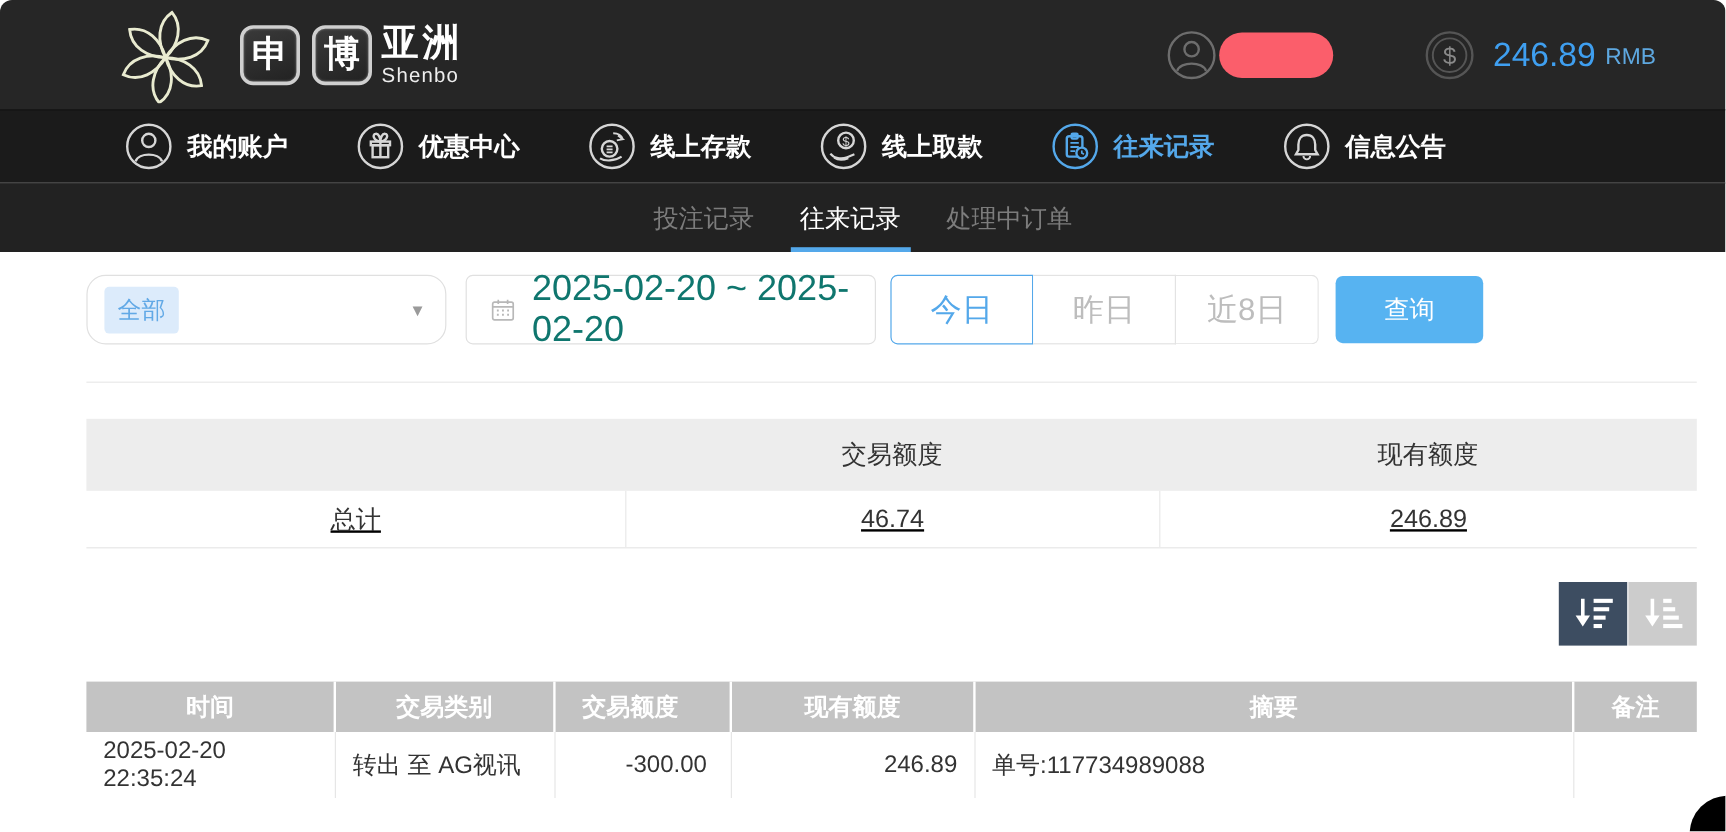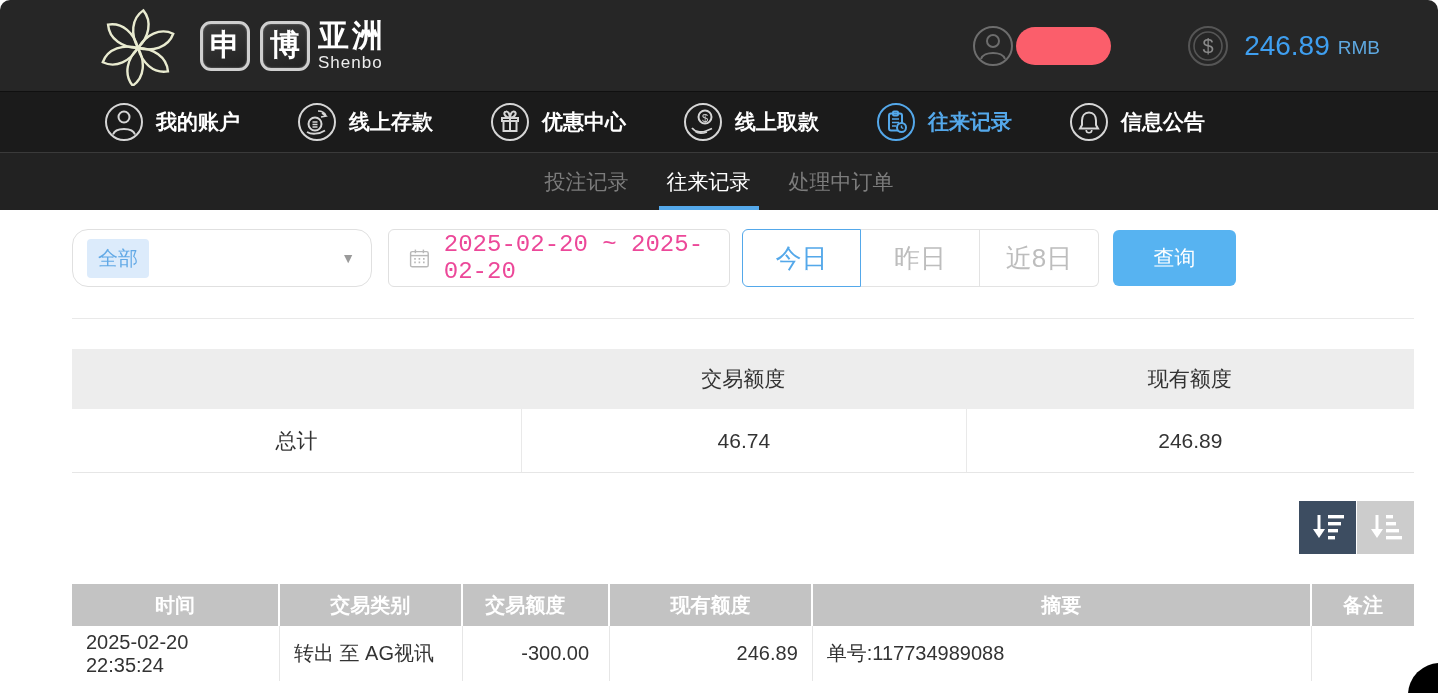--- a/index.html
+++ b/index.html
@@ -37,35 +37,35 @@
   .subtab.active::after { content:""; position:absolute; left:-2px; right:-2px; bottom:0; height:4px; background:#54a8ea; }
 
   
   .content { padding:19px 24px 0 72px; }
 
   .filters { display:flex; align-items:stretch; height:58px; }
   .select-box { width:300px; border:1px solid #e0e0e0; border-radius:16px; display:flex; align-items:center; justify-content:space-between; padding:0 16px 0 14px; cursor:pointer; background:#fff; }
   .type-chip { background:#dcebfb; color:#62a9e6; font-size:20px; padding:6px 11px; border-radius:4px; }
   .chevron { color:#9a9a9a; font-size:14px; }
   .date-box { width:342px; margin-left:16px; border:1px solid #e0e0e0; border-radius:6px; display:flex; align-items:center; padding:0 20px; gap:14px; background:#fff; cursor:pointer; }
-  .date-text { color:#ec4899; font-size:24px;font-family:Liberation Mono, monospace; }
+  .date-text { color:#0f766e; font-size:30px; }
   .btn-group { display:flex; margin-left:12px; }
   .range-btn { width:119px; background:#fff; border:1px solid #e3e3e3; border-left-width:0; color:#bdbdbd; font-size:26px; display:flex; align-items:center; justify-content:center; cursor:pointer; }
   .range-btn:first-child { border-left-width:1px; border-radius:6px 0 0 6px; }
   .range-btn:last-child { border-radius:0 6px 6px 0; }
   .range-btn.active { border:1px solid #54a8ea; color:#54a8ea; border-radius:6px 0 0 6px; }
   .query-btn { width:123px; height:56px; margin-left:14px; align-self:center; background:#57b3f1; border:none; border-radius:6px; color:#fff; font-size:21px; cursor:pointer; }
 
   .divider { border-top:1px solid #e9e9e9; margin-top:31px; }
 
   
   .summary { margin-top:30px; }
   .summary-header { display:flex; height:60px; background:#ededed; align-items:center; }
   .summary-header > div { font-size:21px; color:#333; text-align:center; }
-  .summary-row { display:flex; height:64px; align-items:center; border-bottom:1px solid #e6e6e6; }
+  .summary-row { display:flex; height:48px; align-items:center; border-bottom:1px solid #e6e6e6;text-decoration:underline; }
   .summary-row > div { font-size:21px; color:#333; text-align:center; height:100%; display:flex; align-items:center; justify-content:center; }
   .sum-c1 { width:33.45%; }
   .sum-c2 { width:33.15%; border-left:1px solid #e9e9e9; }
   .sum-c3 { width:33.40%; border-left:1px solid #e9e9e9; }
   .summary-header .sum-c2, .summary-header .sum-c3 { border-left:none; }
 
   
   .sort-bar { display:flex; justify-content:flex-end; margin-top:28px; gap:1px; }
   .sort-btn { width:57px; height:53px; display:flex; align-items:center; justify-content:center; border:none; cursor:pointer; }
   .sort-btn.desc { background:#3d4d61; }
@@ -146,37 +146,37 @@
         <circle cx="20" cy="20" r="18"></circle>
         <circle cx="20" cy="15" r="5.5"></circle>
         <path d="M9 32.5 c2.5 -7.5 19.5 -7.5 22 0"></path>
       </svg>
       <span class="nav-label">我的账户</span>
     </div>
 
     <div class="nav-item">
       <svg width="40" height="40" viewBox="0 0 40 40" fill="none" stroke-width="2">
         <circle cx="20" cy="20" r="18"></circle>
+        <rect x="12" y="16" width="16" height="3"></rect>
+        <rect x="13.5" y="19" width="13" height="10"></rect>
+        <line x1="20" y1="16" x2="20" y2="29"></line>
+        <path d="M20 16 c-6 -1 -7 -6 -4 -6.5 c2.5 -.5 4 3.5 4 6.5 c0 -3 1.5 -7 4 -6.5 c3 .5 2 5.5 -4 6.5"></path>
+      </svg>
+      <span class="nav-label">优惠中心</span>
+    </div>
+
+    <div class="nav-item">
+      <svg width="40" height="40" viewBox="0 0 40 40" fill="none" stroke-width="2">
+        <circle cx="20" cy="20" r="18"></circle>
         <path d="M21 9 c4 0 7 2 8 5 M25 11 l4 3 l-5 1" stroke-width="1.6"></path>
         <circle cx="18" cy="22" r="6.5"></circle>
         <path d="M15.5 20 h5 M15.5 22.5 h5 M15.5 25 h5" stroke-width="1.4"></path>
         <path d="M10 30 c4 2.5 12 2.5 18 -1.5" stroke-width="1.8"></path>
       </svg>
       <span class="nav-label">线上存款</span>
-    </div>
-
-    <div class="nav-item">
-      <svg width="40" height="40" viewBox="0 0 40 40" fill="none" stroke-width="2">
-        <circle cx="20" cy="20" r="18"></circle>
-        <rect x="12" y="16" width="16" height="3"></rect>
-        <rect x="13.5" y="19" width="13" height="10"></rect>
-        <line x1="20" y1="16" x2="20" y2="29"></line>
-        <path d="M20 16 c-6 -1 -7 -6 -4 -6.5 c2.5 -.5 4 3.5 4 6.5 c0 -3 1.5 -7 4 -6.5 c3 .5 2 5.5 -4 6.5"></path>
-      </svg>
-      <span class="nav-label">优惠中心</span>
     </div>
 
     <div class="nav-item">
       <svg width="40" height="40" viewBox="0 0 40 40" fill="none" stroke-width="2">
         <circle cx="20" cy="20" r="18"></circle>
         <circle cx="22" cy="15" r="6.5"></circle>
         <text x="22" y="19.5" text-anchor="middle" font-size="11" fill="#d6d6d6" stroke="none" font-family="Liberation Sans,sans-serif">$</text>
         <path d="M9 26 c3 4 9 5 14 3 l6 -2.5" stroke-width="1.8"></path>
         <path d="M12 29.5 c3 2 8 2 12 .5" stroke-width="1.4"></path>
       </svg>

